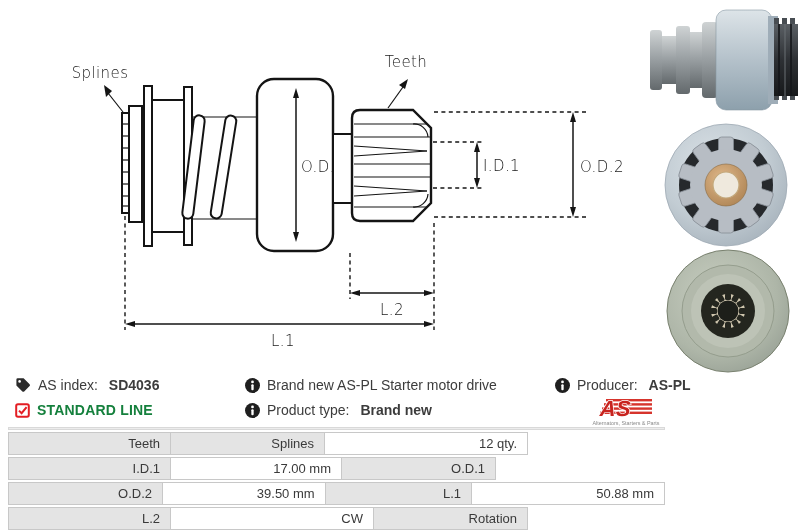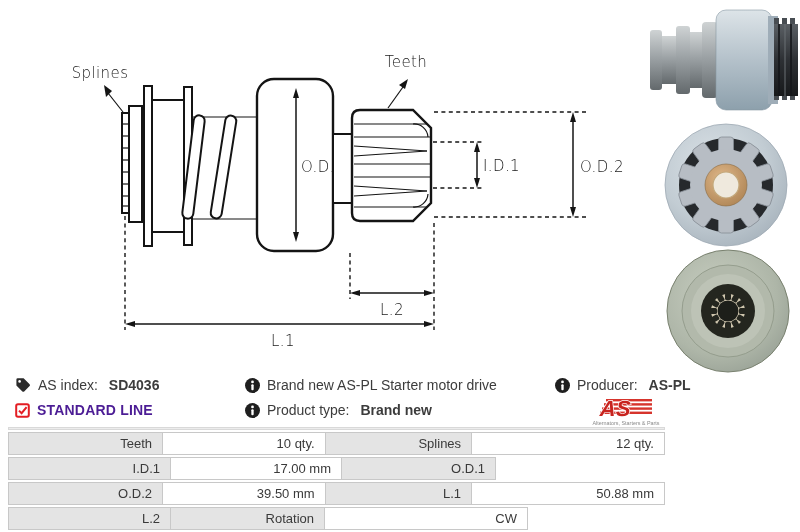--- a/index.html
+++ b/index.html
@@ -16,21 +16,21 @@
   .ol  { fill:#fff; stroke:#141414; stroke-width:2; }
   .ol2 { fill:#fff; stroke:#141414; stroke-width:2.4; }
   .tl  { stroke:#141414; stroke-width:1.2; fill:none; }
   .dim { stroke:#141414; stroke-width:1.5; fill:none; }
   .dot { stroke:#141414; stroke-width:1.4; fill:none; stroke-dasharray:4 3.4; }
   .ah  { fill:#141414; stroke:none; }
 
   
   .infrow { display:flex; align-items:center; gap:7px; font-size:14px; color:#3c3c3c; white-space:pre; }
   .b { font-weight:bold; }
-  .red { color:#4c1d95; font-weight:bold; letter-spacing:.2px; }
+  .red { color:#15803d; font-weight:bold; letter-spacing:.2px; }
 
   
   .spec-topstrip { position:absolute; left:8px; top:427px; width:657px; height:3px;
                    background:#ececec; border:1px solid #d9d9d9; }
   .spec { position:absolute; left:8px; top:432px; width:657px; }
   .srow { display:flex; height:23px; margin-bottom:2px; }
   .cell { border:1px solid #c8c8c8; display:flex; align-items:center;
           justify-content:flex-end; padding-right:10px; font-size:13px; color:#3a3a3a;
           background:#fff; }
   .cell + .cell { margin-left:-1px; }
@@ -306,38 +306,37 @@
     </g>
     <text x="9" y="20" font-size="22" font-style="italic" font-weight="bold" fill="#c8241f" stroke="#ffffff" stroke-width="1.4" paint-order="stroke" font-family="Liberation Sans, sans-serif" transform="skewX(-4)">AS</text>
     <text x="34" y="29" font-size="5.4" fill="#8a8a8a" text-anchor="middle" font-family="Liberation Sans, sans-serif">Alternators, Starters &amp; Parts</text>
   </svg>
 
   <div class="spec-topstrip"></div>
   <div class="spec">
 
     <div class="srow">
       <div class="cell lab c1">Teeth</div>
-      <div class="cell c2">10 qty.</div>
       <div class="cell lab c3">Splines</div>
       <div class="cell c4">12 qty.</div>
     </div>
 
     <div class="srow">
       <div class="cell lab c1">I.D.1</div>
       <div class="cell c2">17.00 mm</div>
       <div class="cell lab c3">O.D.1</div>
     </div>
 
     <div class="srow">
       <div class="cell lab c1">O.D.2</div>
       <div class="cell c2">39.50 mm</div>
       <div class="cell lab c3">L.1</div>
       <div class="cell c4">50.88 mm</div>
     </div>
 
     <div class="srow">
       <div class="cell lab c1">L.2</div>
+      <div class="cell c4">CW</div>
       <div class="cell lab c3">Rotation</div>
-      <div class="cell c4">CW</div>
     </div>
 
   </div>
 </div>
 
 </body></html>

